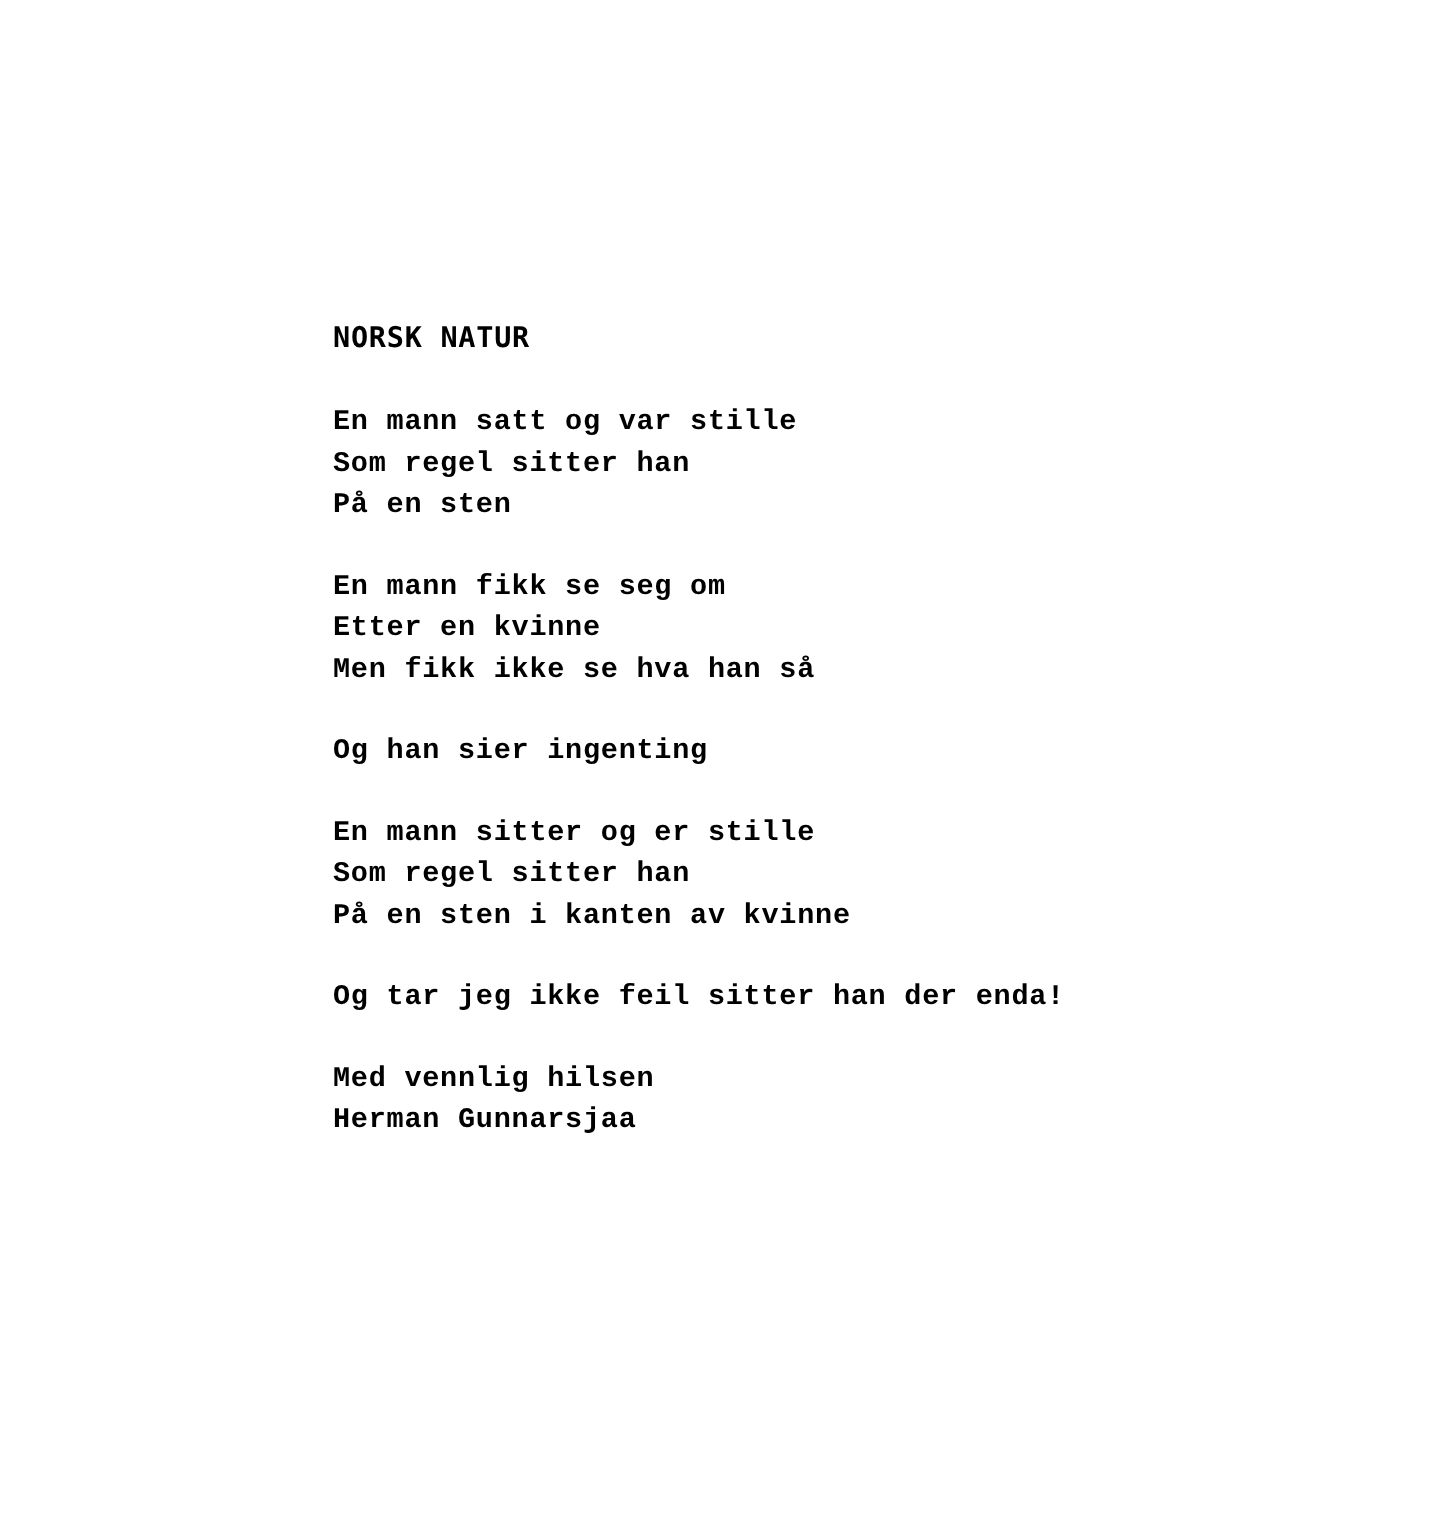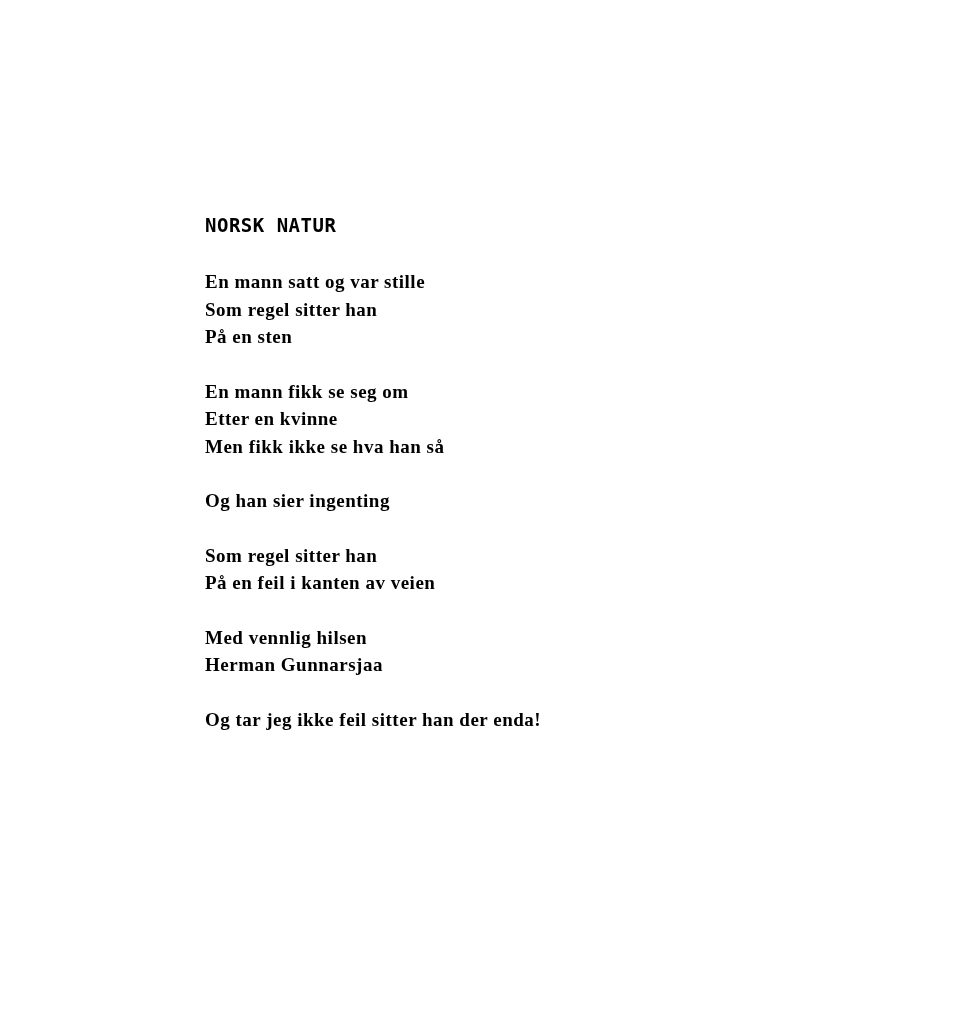--- a/index.html
+++ b/index.html
@@ -10,21 +10,21 @@
   body {
     width: 956px;
     height: 1024px;
     position: relative;
     font-family: "DejaVu Sans Mono", monospace;
     -webkit-font-smoothing: antialiased;
   }
   .page {
     position: absolute;
     top: 0;
-    left: 0;
+    left: 17px;
     width: 807px;
     height: 1024px;
     background: #ffffff;
     overflow: hidden;
   }
   .doc-body {
     position: absolute;
     left: 205px;
     top: 212px;
     width: 700px;
@@ -39,21 +39,21 @@
     margin: 0 0 29px 0;
     white-space: pre;
   }
   .stanza {
     margin: 0 0 27px 0;
   }
   .stanza:last-child {
     margin-bottom: 0;
   }
   .line {
-    font-family: Liberation Serif, serif;
+    font-family: Liberation Mono, monospace;
     font-size: 19px;
     font-weight: bold;
     letter-spacing: 0.5px;
     color: #000000;
     line-height: 27.5px;
     white-space: pre;
   }
 </style>
 </head>
 <body>
@@ -74,27 +74,28 @@
       <div class="line">Etter en kvinne</div>
       <div class="line">Men fikk ikke se hva han så</div>
     </div>
 
     <div class="stanza">
       <div class="line">Og han sier ingenting</div>
     </div>
 
 
     <div class="stanza">
+      <div class="line">En mann sitter og er stille</div>
       <div class="line">Som regel sitter han</div>
-      <div class="line">På en feil i kanten av veien</div>
+      <div class="line">På en sten i kanten av kvinne</div>
+    </div>
+
+    <div class="stanza">
+      <div class="line">Og tar jeg ikke feil sitter han der enda!</div>
     </div>
 
     <div class="stanza">
       <div class="line">Med vennlig hilsen</div>
       <div class="line">Herman Gunnarsjaa</div>
     </div>
 
-    <div class="stanza">
-      <div class="line">Og tar jeg ikke feil sitter han der enda!</div>
-    </div>
-
   </div>
 </div>
 
 </body></html>

